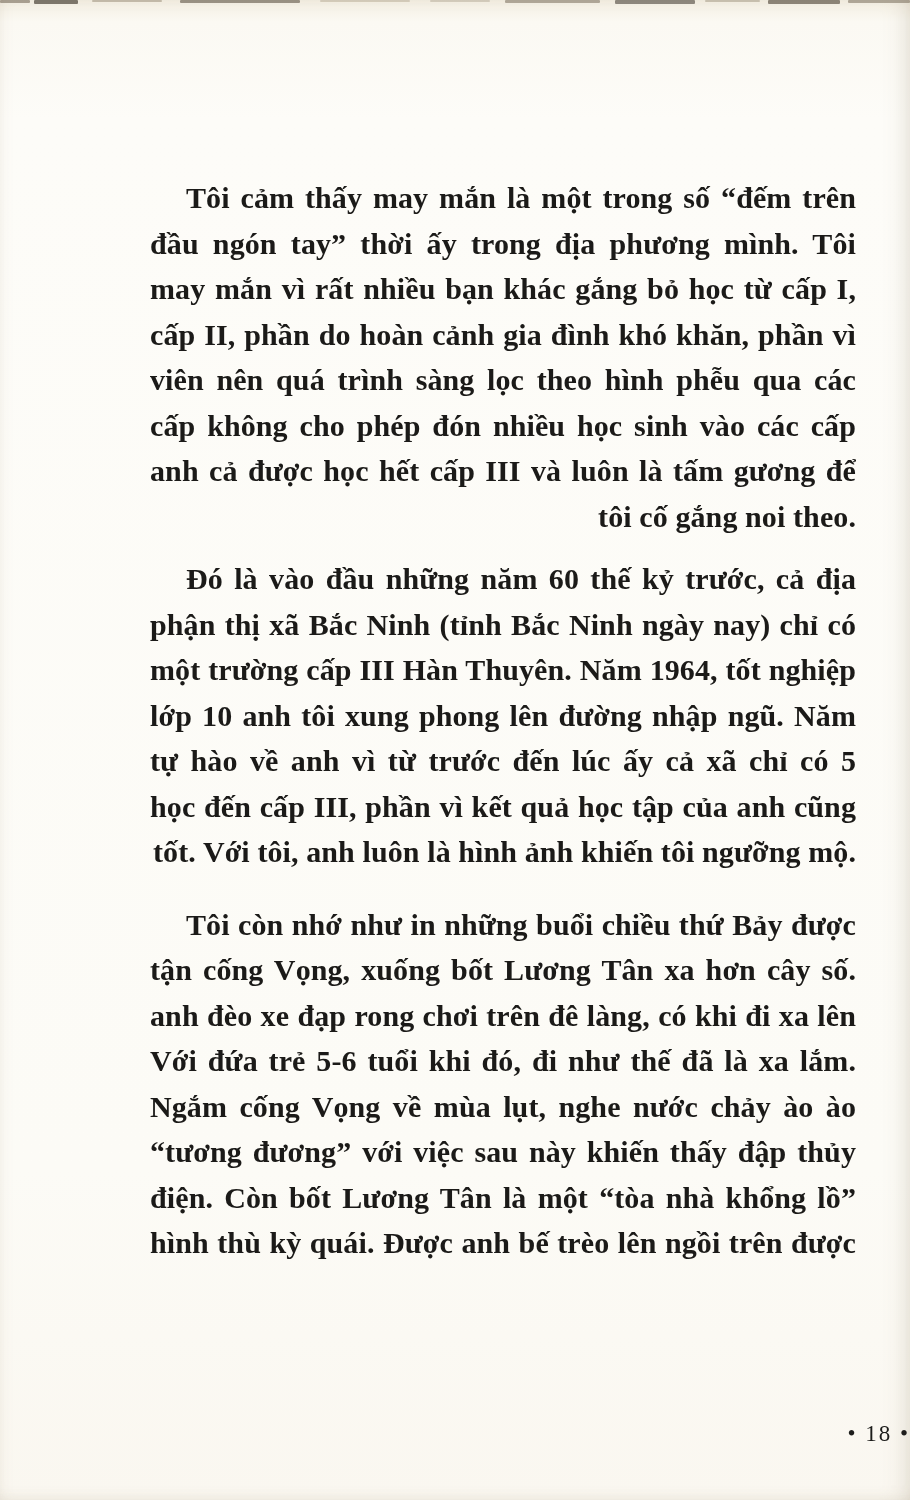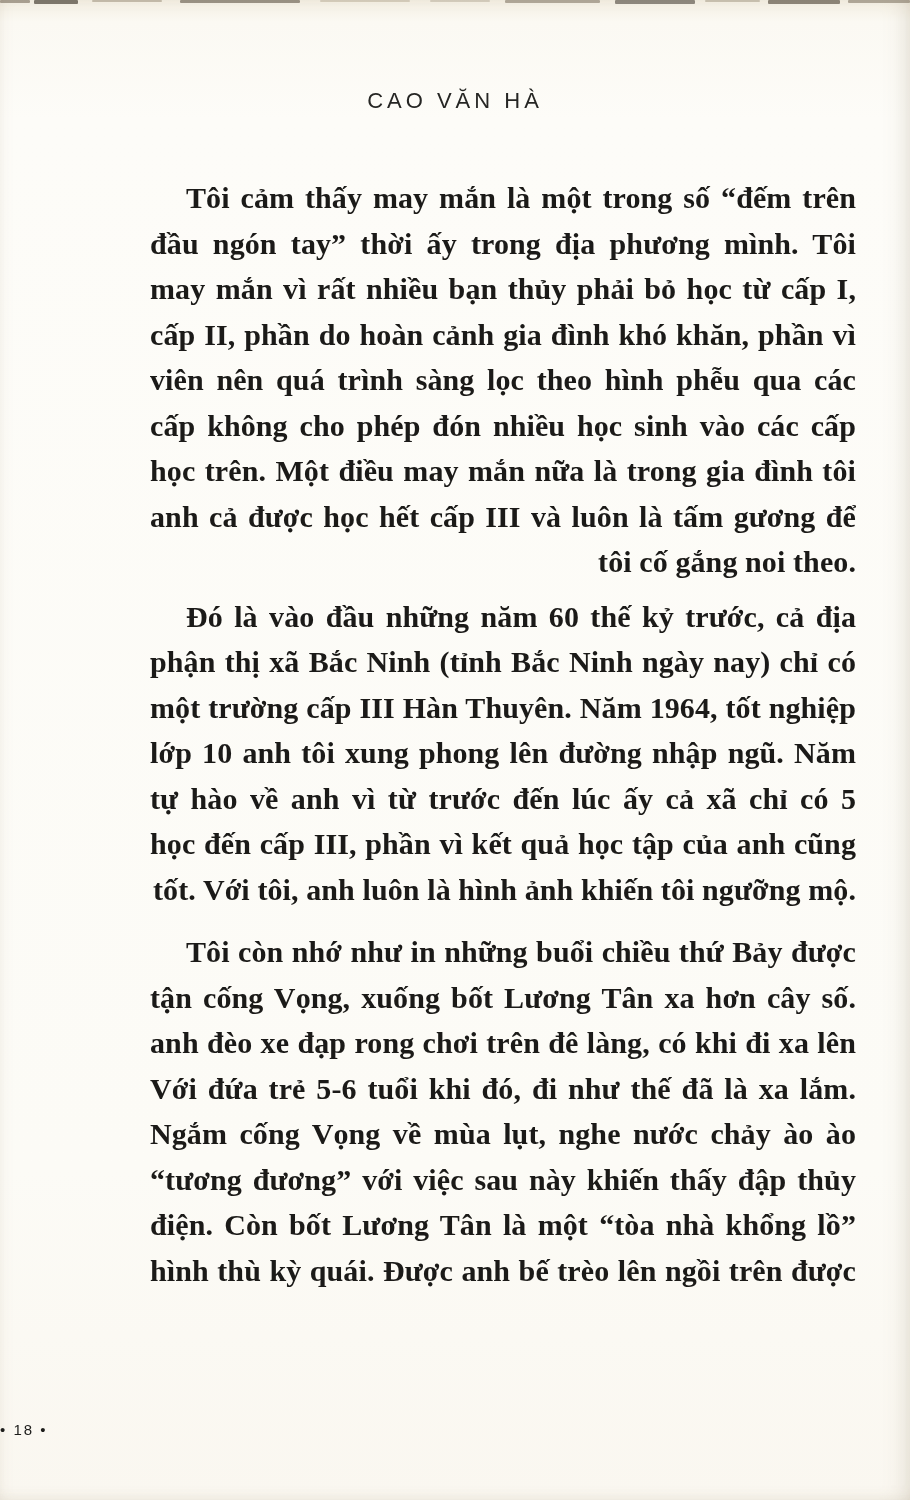--- a/index.html
+++ b/index.html
@@ -19,32 +19,32 @@
   .scan-strip .seg { position:absolute; top:0; border-radius:1px; }
 
   .header {
     position:absolute; top:88px; left:0; width:100%; text-align:center;
     font-family:"Liberation Sans","DejaVu Sans",sans-serif;
     font-size:22px; font-weight:500; letter-spacing:4px; color:#262624;
   }
 
   .body-block { position:absolute; left:150px; top:175px; width:706px; font-size:30px;font-weight:bold; }
   .para { margin:0; }
-  .para.gap { margin-top:9px; }
-  .para.gap2 { margin-top:17px; }
+  .para.gap { margin-top:17px; }
+  .para.gap2 { margin-top:27px; }
   .line { height:45.5px; line-height:45.5px; text-align:justify; overflow:hidden;
           letter-spacing:0.1px; }
   .line.just::after { content:""; display:inline-block; width:100%; height:0; }
   .line.indent { text-indent:36px; }
   .line.nojust { text-align:right; }
 
   .folio {
-    position:absolute; top:1421px; left:0; width:100%; text-align:left;
-    font-family:Liberation Sans, sans-serif;
-    font-size:15px; color:#1d1d1b; letter-spacing:2px;
+    position:absolute; top:1421px; left:0; width:100%; text-align:right;
+    font-family:Liberation Serif, serif;
+    font-size:23px; color:#1d1d1b; letter-spacing:2px;
   }
 </style>
 </head>
 <body>
 
 <div class="page">
 
   <div class="scan-strip">
     <span class="seg" style="left:0;width:30px;height:3px;background:#6b5f4e;opacity:.55"></span>
     <span class="seg" style="left:34px;width:44px;height:4px;background:#4a4338;opacity:.7"></span>
@@ -52,32 +52,30 @@
     <span class="seg" style="left:180px;width:120px;height:3px;background:#5d5445;opacity:.6"></span>
     <span class="seg" style="left:320px;width:90px;height:2px;background:#9a8d74;opacity:.35"></span>
     <span class="seg" style="left:430px;width:60px;height:2px;background:#8a7d66;opacity:.3"></span>
     <span class="seg" style="left:505px;width:95px;height:3px;background:#6b5f4e;opacity:.5"></span>
     <span class="seg" style="left:615px;width:80px;height:4px;background:#4a4338;opacity:.6"></span>
     <span class="seg" style="left:705px;width:55px;height:2px;background:#8a7d66;opacity:.4"></span>
     <span class="seg" style="left:768px;width:72px;height:4px;background:#544b3e;opacity:.65"></span>
     <span class="seg" style="left:848px;width:62px;height:3px;background:#6b5f4e;opacity:.5"></span>
   </div>
 
-  <div class="header">CAO VĂN HÀ</div>
 
   <div class="body-block">
 
     <div class="para">
       <div class="line just indent">Tôi cảm thấy may mắn là một trong số “đếm trên</div>
       <div class="line just">đầu ngón tay” thời ấy trong địa phương mình. Tôi thấy</div>
-      <div class="line just">may mắn vì rất nhiều bạn thủy phải bỏ học từ cấp I,</div>
+      <div class="line just">may mắn vì rất nhiều bạn khác gắng bỏ học từ cấp I,</div>
       <div class="line just">cấp II, phần do hoàn cảnh gia đình khó khăn, phần vì</div>
       <div class="line just">viên nên quá trình sàng lọc theo hình phễu qua các</div>
       <div class="line just">cấp không cho phép đón nhiều học sinh vào các cấp</div>
-      <div class="line just">học trên. Một điều may mắn nữa là trong gia đình tôi</div>
       <div class="line just">anh cả được học hết cấp III và luôn là tấm gương để</div>
       <div class="line nojust">tôi cố gắng noi theo.</div>
     </div>
 
     <div class="para gap">
       <div class="line just indent">Đó là vào đầu những năm 60 thế kỷ trước, cả địa</div>
       <div class="line just">phận thị xã Bắc Ninh (tỉnh Bắc Ninh ngày nay) chỉ có</div>
       <div class="line just">một trường cấp III Hàn Thuyên. Năm 1964, tốt nghiệp</div>
       <div class="line just">lớp 10 anh tôi xung phong lên đường nhập ngũ. Năm</div>
       <div class="line just">tự hào về anh vì từ trước đến lúc ấy cả xã chỉ có 5 người</div>

